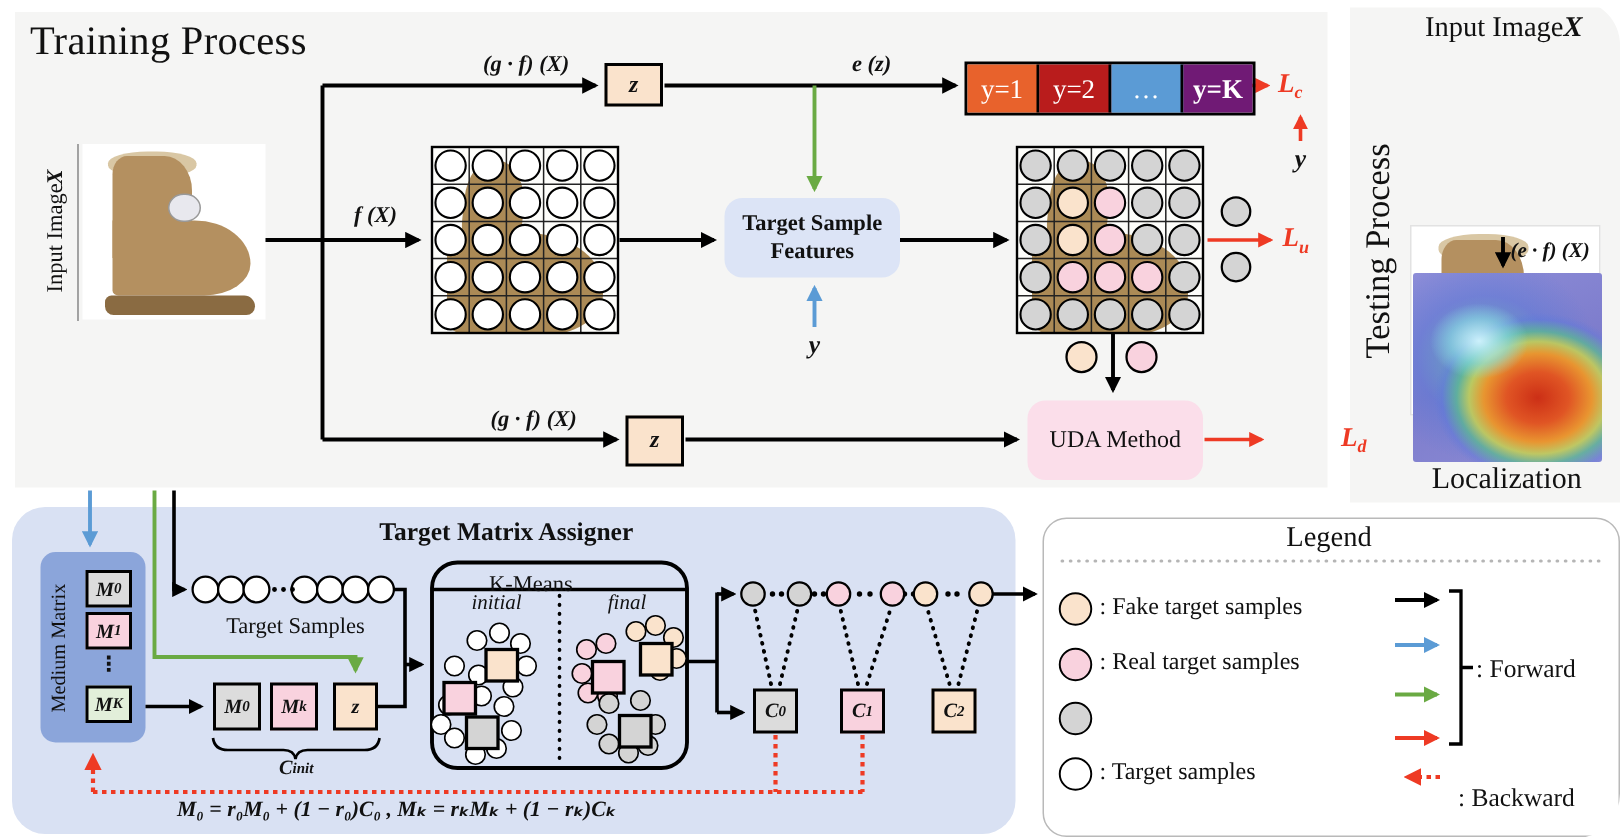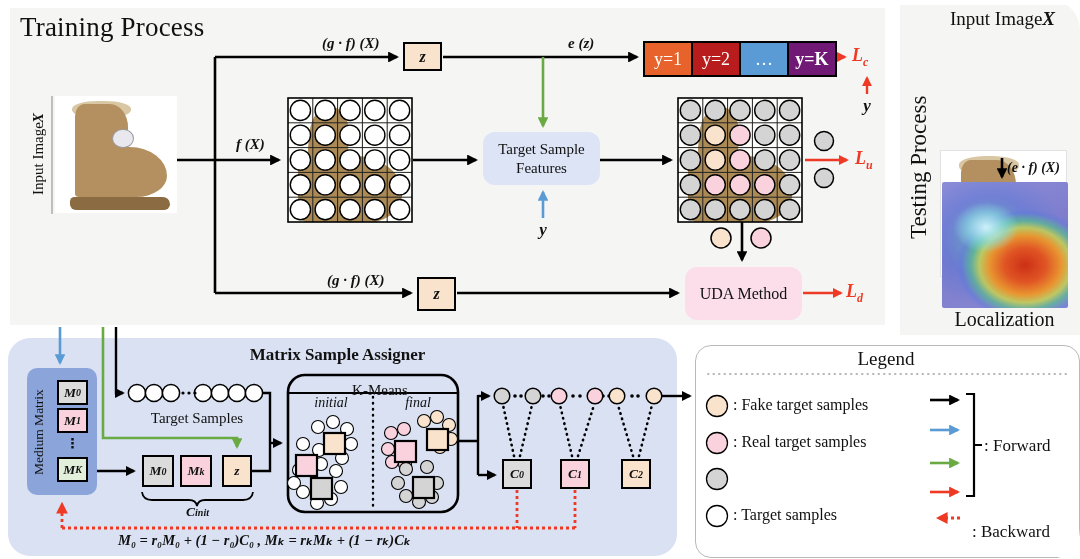--- a/index.html
+++ b/index.html
@@ -337,44 +337,44 @@
       <div class="cell" style="background:#5b9bd5;">…</div>
       <div class="cell" style="background:#701a75;font-weight:bold;">y=K</div>
     </div>
 
     <div class="abs loss" style="left:852px;top:45px;">
       <span>L</span><sub>c</sub>
     </div>
     <div class="abs loss" style="left:855px;top:148px;">
       <span>L</span><sub>u</sub>
     </div>
-    <div class="abs loss" style="left:846px;top:281px;text-align:right;">
+    <div class="abs loss" style="left:894px;top:281px;text-align:right;">
       <span>L</span><sub>d</sub>
     </div>
 
     <div class="abs math center" style="left:857px;top:96px;width:20px;height:20px;font-size:17px;">y</div>
     <div class="abs math center" style="left:533px;top:220px;width:20px;height:20px;font-size:17px;">y</div>
 
-    <div class="abs center roundedbox" style="left:483px;top:132px;width:117px;height:53px;background:#dce4f6;font-size:15px;line-height:1.25;">
+    <div class="abs center roundedbox" style="left:483px;top:132px;width:117px;height:53px;background:#dce4f6;font-size:15px;line-height:1.25;font-weight:bold;">
       <div><span>Target Sample</span><br>
            <span>Features</span></div>
     </div>
 
 
     <div class="abs center roundedbox" style="left:685px;top:267px;width:117px;height:53px;background:#fbdeea;font-size:16px;">UDA Method</div>
 
     <div class="abs center" style="left:935px;top:8px;width:135px;height:22px;font-size:19px;white-space:nowrap;">
       <span>Input Image </span>
         <span class="math">X</span>
     </div>
     <div class="abs vtext" style="left:902px;top:68px;width:34px;height:198px;font-size:23px;">Testing Process</div>
     <div class="abs lbl math" style="left:1007px;top:160px;font-size:14px;">(e · f) (X)</div>
     <div class="abs center" style="left:937px;top:307px;width:135px;height:24px;font-size:20px;">Localization</div>
 
-    <div class="abs center" style="left:230px;top:344px;width:215px;height:22px;font-size:17px;font-weight:600;">Matrix Sample Assigner</div>
+    <div class="abs center" style="left:230px;top:344px;width:215px;height:22px;font-size:17px;font-weight:600;">Target Matrix Assigner</div>
 
     <div class="abs vtext" style="left:29px;top:372px;width:20px;height:120px;font-size:13.5px;">Medium Matrix</div>
 
     <div class="abs cellbox center smallmath" style="left:57px;top:380px;width:27px;height:21px;background:#dcdcdc;">
       <span>M</span>
         <sub>0</sub>
     </div>
     <div class="abs cellbox center smallmath" style="left:57px;top:408px;width:27px;height:21px;background:#f9d2de;">
       <span>M</span>
         <sub>1</sub>
@@ -397,21 +397,21 @@
     </div>
     <div class="abs cellbox center smallmath" style="left:222px;top:455px;width:26px;height:28px;background:#fae3cc;">
       <span>z</span>
         <sub></sub>
     </div>
     <div class="abs center smallmath" style="left:165px;top:503px;width:65px;height:18px;">
       <span>C</span>
         <sup style="font-style:italic;">init</sup>
     </div>
 
-    <div class="abs center" style="left:340px;top:375px;width:80px;height:30px;font-size:15px;">K-Means</div>
+    <div class="abs center" style="left:314px;top:375px;width:80px;height:30px;font-size:15px;">K-Means</div>
     <div class="abs center" style="left:296px;top:395px;width:70px;height:16px;font-size:14px;font-style:italic;">initial</div>
     <div class="abs center" style="left:383px;top:395px;width:70px;height:16px;font-size:14px;font-style:italic;">final</div>
 
     <div class="abs cellbox center smallmath" style="left:502px;top:459px;width:26px;height:26px;background:#dcdcdc;">
       <span>C</span>
         <sub>0</sub>
     </div>
     <div class="abs cellbox center smallmath" style="left:560px;top:459px;width:26px;height:26px;background:#f9d2de;">
       <span>C</span>
         <sub>1</sub>

